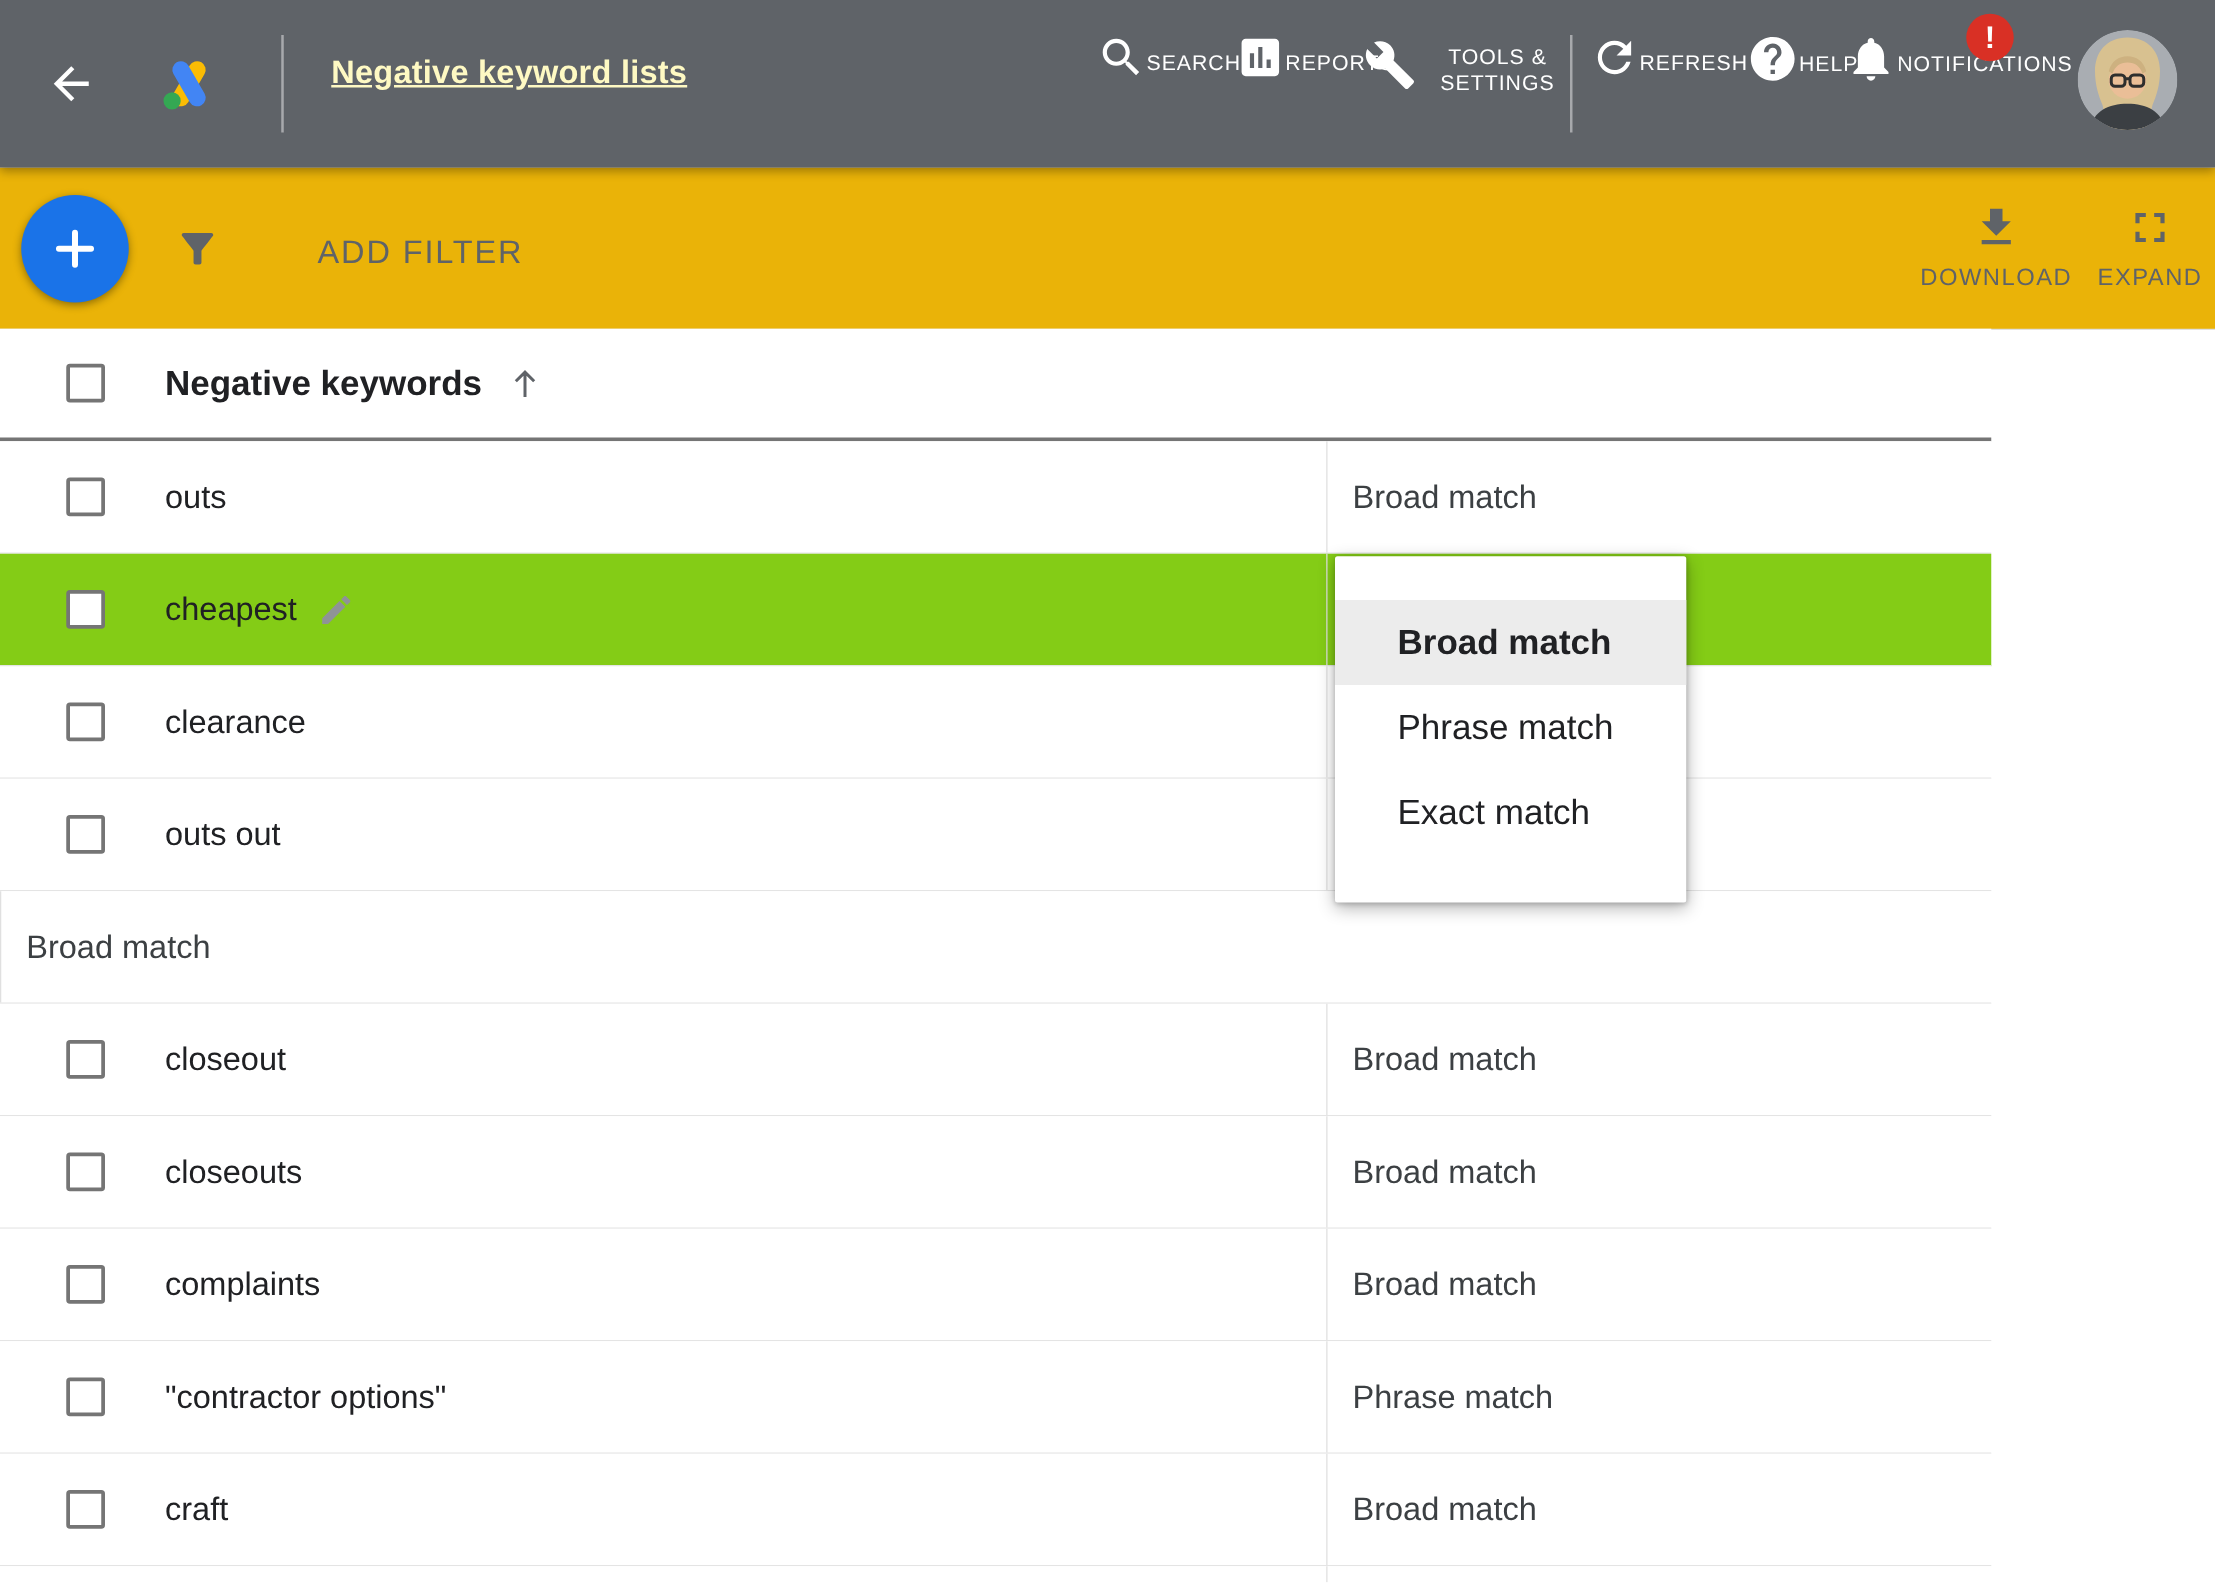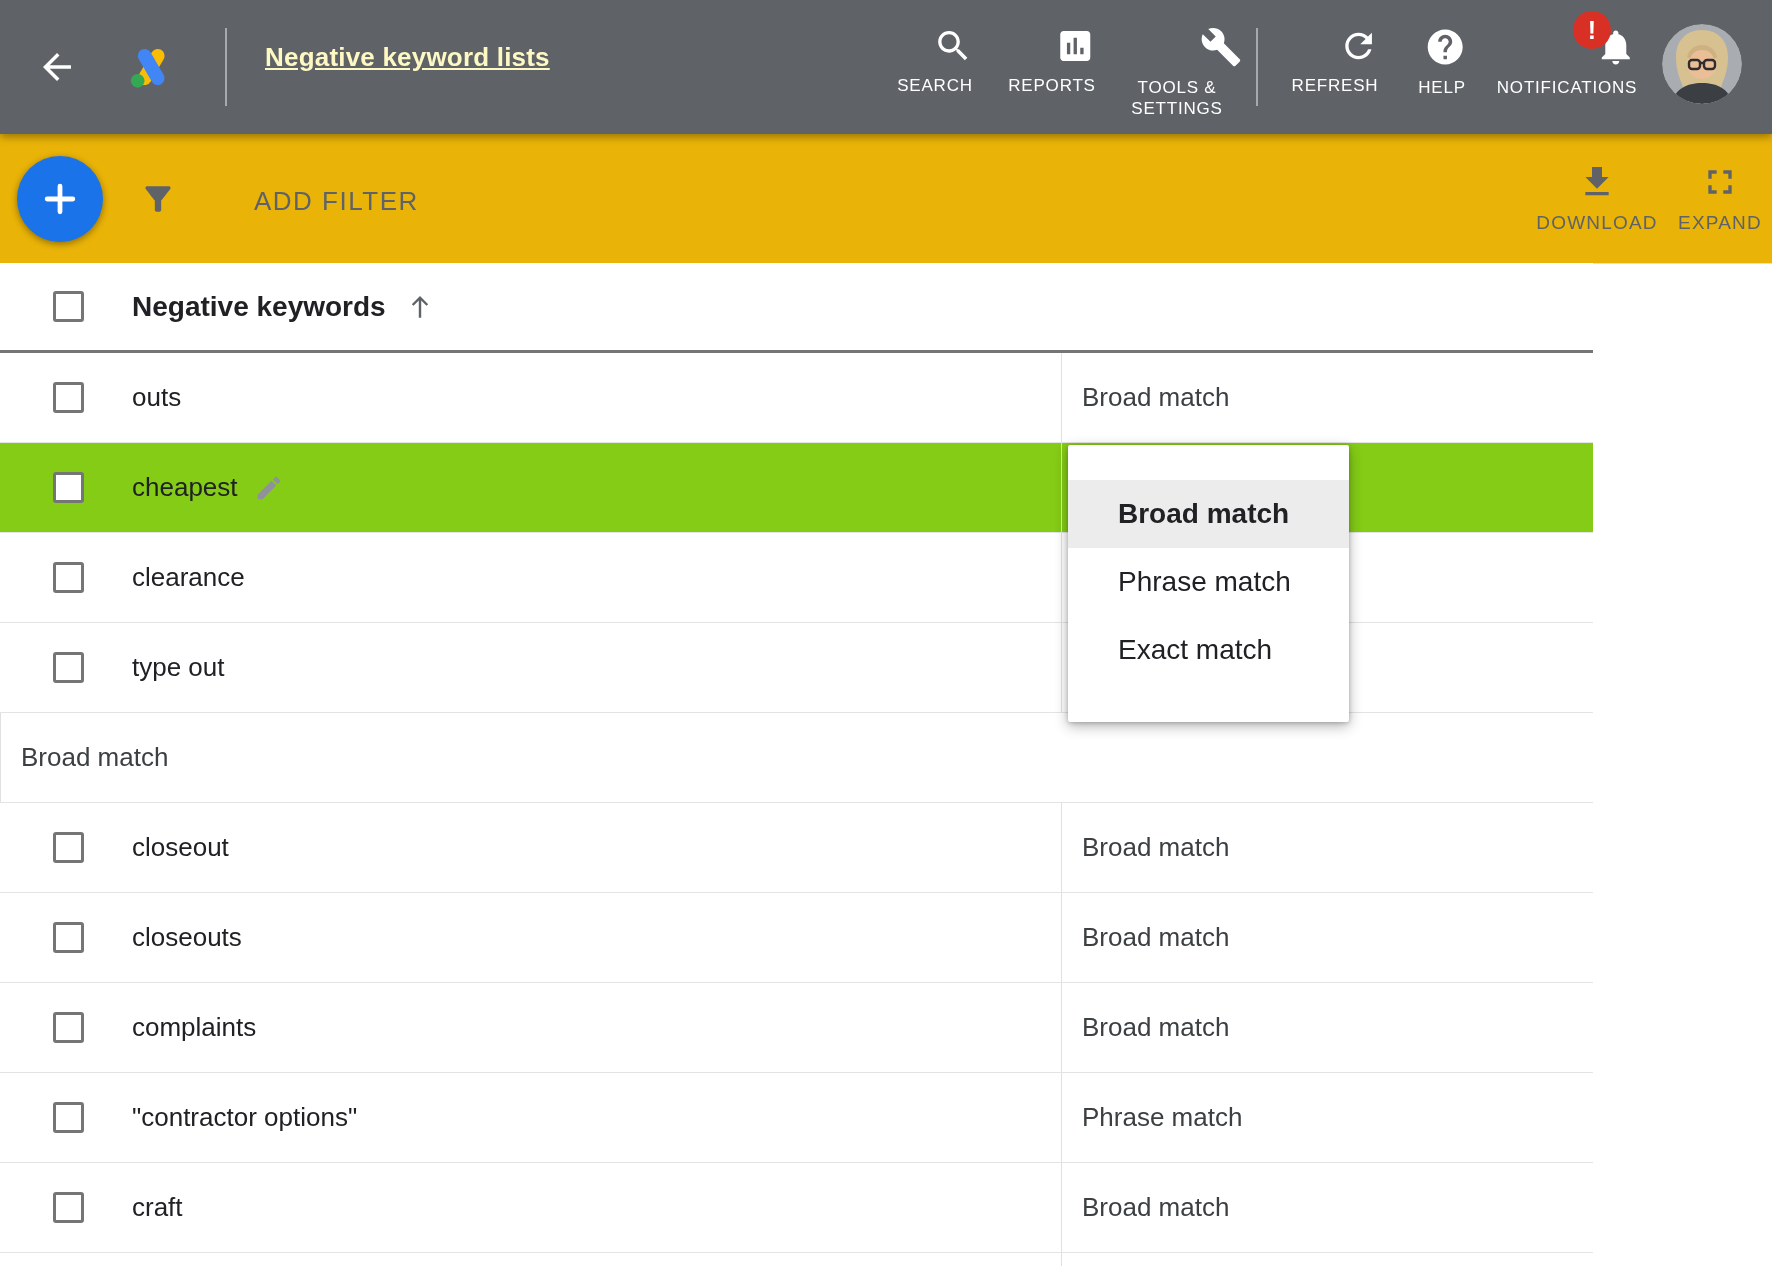--- a/index.html
+++ b/index.html
@@ -10,21 +10,21 @@
   .appbar{position:absolute;left:0;top:0;width:1772px;height:134px;background:#5f6368;
           box-shadow:0 3px 8px rgba(0,0,0,.35);z-index:30;}
   .appbar .back{position:absolute;left:36px;top:46px;width:42px;height:42px;cursor:pointer;}
   .appbar .logo{position:absolute;left:126px;top:42px;width:50px;height:50px;}
   .vdiv{position:absolute;top:28px;width:2px;height:78px;background:rgba(255,255,255,.45);}
   .vdiv.d1{left:225px;}
   .vdiv.d2{left:1256px;}
   .title{position:absolute;left:265px;top:42px;font-size:26px;font-weight:700;color:#fef9c3;
          white-space:nowrap;letter-spacing:.2px;text-decoration:underline;}
   .nav-item{position:absolute;top:26px;transform:translateX(-50%);display:flex;
-            flex-direction:column;align-items:flex-end;color:#fff;cursor:pointer;}
+            align-items:center;color:#fff;cursor:pointer;}
   .nav-item svg{display:block;}
   .nav-label{margin-top:9px;font-size:17px;letter-spacing:.8px;color:#fff;white-space:nowrap;
              text-align:center;line-height:21px;}
   .nav-label.wrap{white-space:normal;width:130px;}
   .badge{position:absolute;left:1573px;top:11px;width:38px;height:38px;border-radius:50%;
          background:#d93025;color:#fff;font-size:25px;font-weight:700;display:flex;
          align-items:center;justify-content:center;z-index:31;}
   .avatar{position:absolute;left:1662px;top:24px;width:80px;height:80px;border-radius:50%;
           overflow:hidden;cursor:pointer;}
 
@@ -223,21 +223,21 @@
       <div class="c1">
         <span class="checkbox"></span>
         <span class="kw">clearance</span>
       </div>
       <div class="c2"></div>
     </div>
 
     <div class="trow">
       <div class="c1">
         <span class="checkbox"></span>
-        <span class="kw">type out</span>
+        <span class="kw">outs out</span>
       </div>
       <div class="c2"></div>
     </div>
 
     <div class="trow">
       <div class="c2">Broad match</div>
     </div>
 
     <div class="trow">
       <div class="c1">

